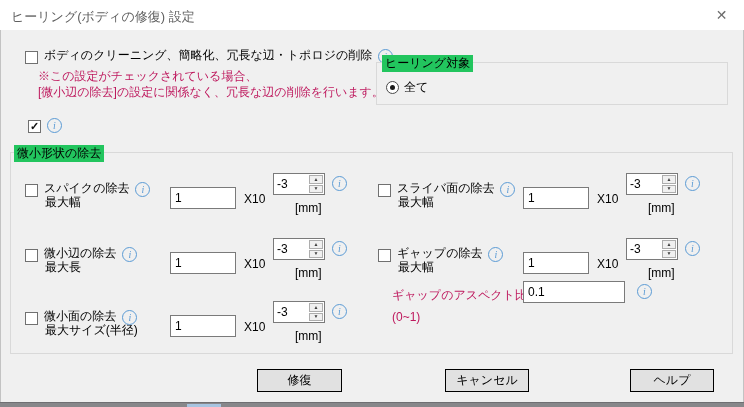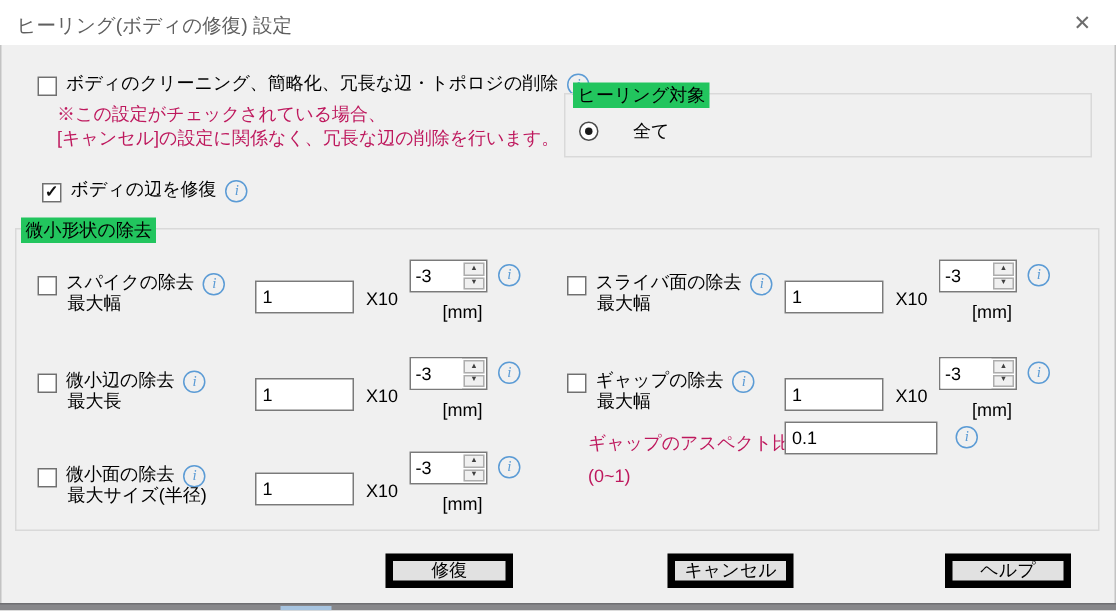--- a/index.html
+++ b/index.html
@@ -29,21 +29,21 @@
   .checkbox {
     width:13px; height:13px; background:#fff; border:1px solid #707070;
     display:inline-flex; align-items:center; justify-content:center; flex:0 0 auto;
   }
   .checkbox .check { font-size:11px; font-weight:bold; color:#111; line-height:1; margin-top:-1px; }
   .info-icon {
     width:15px; height:15px; border-radius:50%; border:1px solid #5b9bd5;
     color:#5b9bd5; font-size:10px; font-style:italic; font-family:"Liberation Serif", serif;
     display:inline-flex; align-items:center; justify-content:center; flex:0 0 auto; background:transparent;
   }
-  .radio-row { position:absolute; display:flex; align-items:center; gap:23px; }
+  .radio-row { position:absolute; display:flex; align-items:center; gap:5px; }
   .radio {
     width:13px; height:13px; border-radius:50%; border:1px solid #4a4a4a; background:#fff;
     display:inline-flex; align-items:center; justify-content:center;
   }
   .radio .dot { width:5px; height:5px; border-radius:50%; background:#1a1a1a; }
 
   .groupbox { position:absolute; border:1px solid #d9d9d9; background:transparent; }
   .group-label { position:absolute; background:#22c55e; padding:0 3px; white-space:nowrap; z-index:2; }
 
   .text-input {
@@ -72,21 +72,21 @@
   .spin-btn {
     flex:1; background:#f0f0f0; border:1px solid #adadad; font-size:5px; color:#404040;
     display:flex; align-items:center; justify-content:center; line-height:1;
   }
   .spin-btn.up { margin:1px 1px 0 1px; }
   .spin-btn.down { margin:1px 1px 1px 1px; }
   .param-block .spin-info { position:absolute; left:307px; top:8px; }
 
   
   .btn {
-    position:absolute; height:23px; background:#e1e1e1; border:5px solid #000000;
+    position:absolute; height:23px; background:#e1e1e1; border:1px solid #000000;
     display:flex; align-items:center; justify-content:center; font-size:12px; white-space:nowrap;
   }
 
   .bottom-strip { position:absolute; left:0; top:402px; width:744px; height:5px; background:#87878a; border-top:1px solid #6f6f72; }
   .bottom-accent { position:absolute; left:187px; top:404px; width:34px; height:3px; background:#a7c4e0; }
 </style>
 </head>
 <body>
 
 <div class="dialog">
@@ -99,36 +99,35 @@
   </div>
 
   <div class="cb-row" style="left:25px; top:47px;">
     <span class="checkbox"></span>
     <span>ボディのクリーニング、簡略化、冗長な辺・トポロジの削除</span>
     <span class="info-icon">
         <span>i</span>
       </span>
   </div>
   <div class="note" style="left:38px; top:68px;">※この設定がチェックされている場合、</div>
-  <div class="note" style="left:38px; top:84px;">[キャンセル]の設定に関係なく、冗長な辺の削除を行います。</div>
+  <div class="note" style="left:38px; top:84px;">[微小辺の除去]の設定に関係なく、冗長な辺の削除を行います。</div>
 
   <div class="groupbox" style="left:376px; top:62px; width:352px; height:43px;"></div>
   <span class="group-label" style="left:382px; top:55px;">ヒーリング対象</span>
   <div class="radio-row" style="left:386px; top:79px;">
     <span class="radio">
         <span class="dot"></span>
       </span>
     <span>全て</span>
   </div>
 
   <div class="cb-row" style="left:28px; top:118px;">
     <span class="checkbox">
         <span class="check">✓</span>
       </span>
-    <span>ボディの辺を修復</span>
     <span class="info-icon">
         <span>i</span>
       </span>
   </div>
 
   <div class="groupbox" style="left:10px; top:152px; width:723px; height:202px;"></div>
   <span class="group-label" style="left:14px; top:145px;">微小形状の除去</span>
 
   <div class="param-block" style="left:25px; top:168px;">
     <div class="cb-row">

